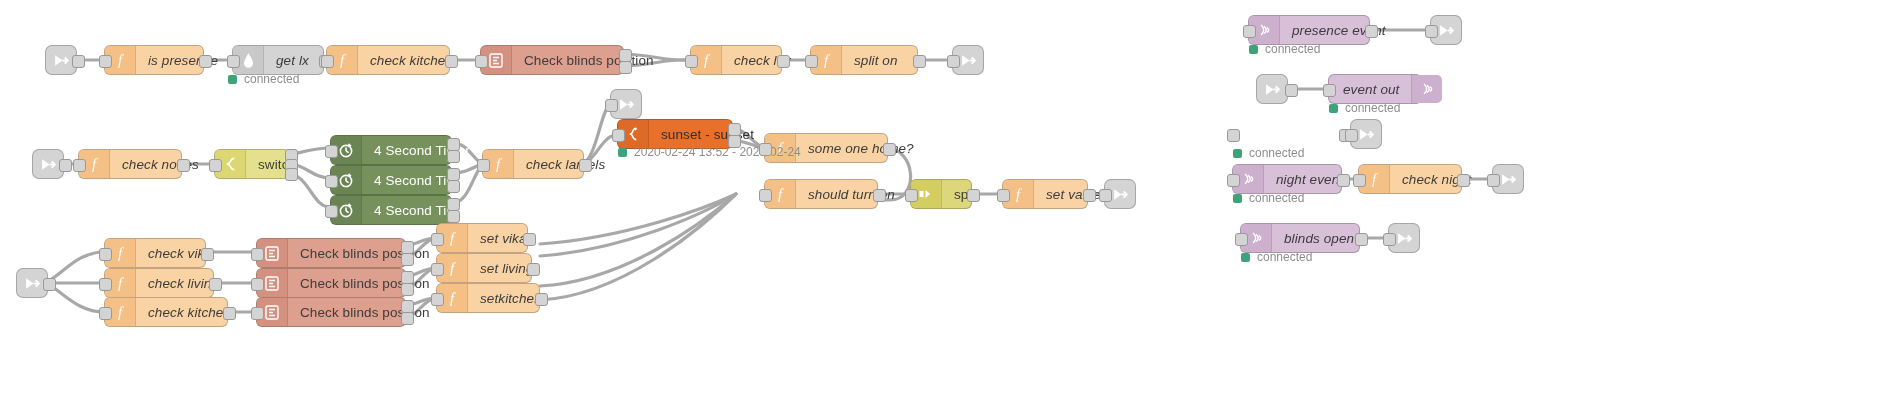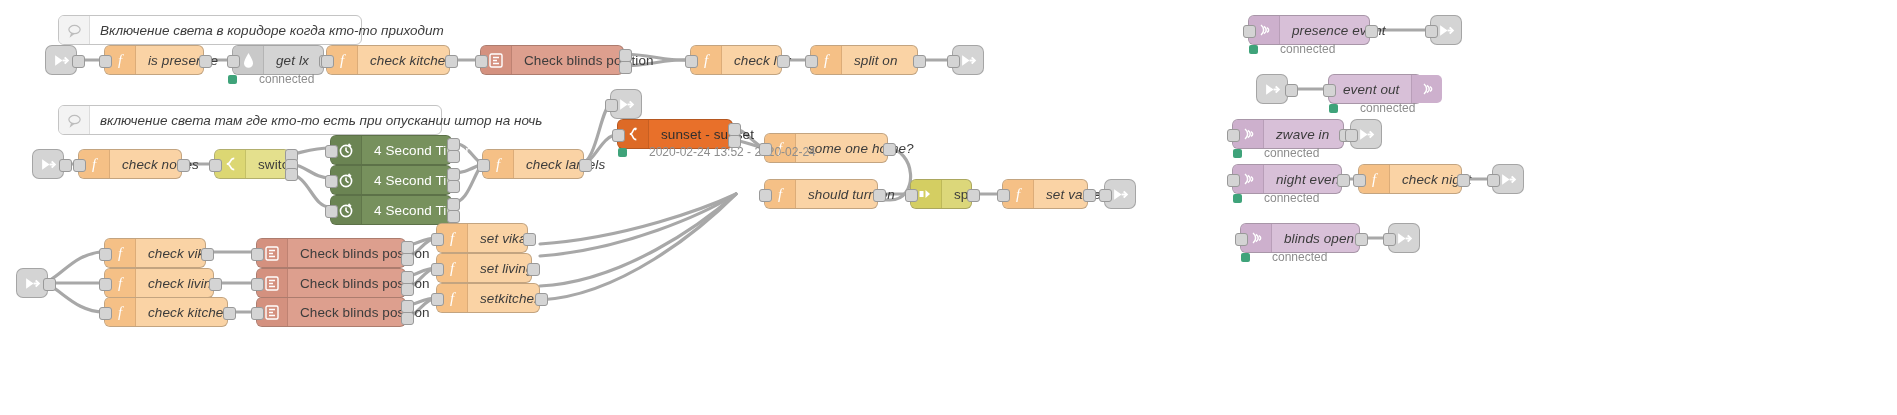--- a/index.html
+++ b/index.html
@@ -153,21 +153,21 @@
     font-style: italic;
     color: #3c3c3c;
     white-space: nowrap;
   }
 
   
   .status {
     position: absolute;
     display: flex;
     align-items: center;
-    gap: 22px;
+    gap: 7px;
     font-size: 12px;
     color: #8d8d8d;
     white-space: nowrap;
     z-index: 6;
   }
   .status .dot {
     width: 9px;
     height: 9px;
     border-radius: 2px;
     background: #3fa37a;
@@ -238,39 +238,21 @@
     <path class="wire" d="M 402,318 C 418,318 422,300 436,298"></path>
 
     <path class="wire" d="M 1368,30 C 1398,30 1410,30 1430,30"></path>
     <path class="wire" d="M 1288,89 C 1306,89 1310,89 1328,89"></path>
     <path class="wire" d="M 1342,134 C 1348,134 1352,134 1358,134"></path>
     <path class="wire" d="M 1338,179 C 1346,179 1350,179 1358,179"></path>
     <path class="wire" d="M 1458,179 C 1476,179 1480,179 1492,179"></path>
     <path class="wire" d="M 1356,238 C 1372,238 1378,238 1388,238"></path>
   </svg>
 
-  <div class="comment" style="left:58px; top:15px; width:304px;">
-    <span class="icon-box">
-      <svg class="glyph" width="15" height="15" viewBox="0 0 16 16">
-        <ellipse cx="8" cy="7" rx="6" ry="4.4" fill="none" stroke="#bdbdbd" stroke-width="1.3"></ellipse>
-        <path d="M 5 11 L 4 14 L 7.5 11.3" fill="none" stroke="#bdbdbd" stroke-width="1.3"></path>
-      </svg>
-    </span>
-    <span class="label">Включение света в коридоре когда кто-то приходит</span>
-  </div>
-
-  <div class="comment" style="left:58px; top:105px; width:384px;">
-    <span class="icon-box">
-      <svg class="glyph" width="15" height="15" viewBox="0 0 16 16">
-        <ellipse cx="8" cy="7" rx="6" ry="4.4" fill="none" stroke="#bdbdbd" stroke-width="1.3"></ellipse>
-        <path d="M 5 11 L 4 14 L 7.5 11.3" fill="none" stroke="#bdbdbd" stroke-width="1.3"></path>
-      </svg>
-    </span>
-    <span class="label">включение света там где кто-то есть при опускании штор на ночь</span>
-  </div>
+
 
   <div class="node n-link" style="left:45px; top:45px;">
     <span class="icon-box">
       <svg class="glyph" width="17" height="17" viewBox="0 0 16 16">
         <path d="M2 3 L2 13 L9 8 Z" fill="#ffffff"></path>
         <path d="M9 8 L14 8" stroke="#ffffff" stroke-width="1.8"></path>
         <path d="M11 5 L14 8 L11 11" fill="none" stroke="#ffffff" stroke-width="1.8"></path>
       </svg>
     </span>
   </div>
@@ -698,30 +680,20 @@
         <path d="M11 5.6 C 13.2 7 13.2 9 11 10.4" fill="none" stroke="#ffffff" stroke-width="1.5"></path>
       </svg>
     </span>
   </div>
   <span class="port" style="left:1323px; top:84px;"></span>
   <div class="status" style="left:1329px; top:101px;">
     <span class="dot"></span>
     <span>connected</span>
   </div>
 
-  <div class="node n-zwave" style="left:1232px; top:119px; width:112px;">
-    <span class="icon-box">
-      <svg class="glyph" width="16" height="16" viewBox="0 0 16 16">
-        <path d="M5 3 C 8.5 5.5 8.5 10.5 5 13" fill="none" stroke="#ffffff" stroke-width="1.5"></path>
-        <path d="M8 4.3 C 11 6.3 11 9.7 8 11.7" fill="none" stroke="#ffffff" stroke-width="1.5"></path>
-        <path d="M11 5.6 C 13.2 7 13.2 9 11 10.4" fill="none" stroke="#ffffff" stroke-width="1.5"></path>
-      </svg>
-    </span>
-    <span class="label italic">zwave in</span>
-  </div>
   <span class="port" style="left:1227px; top:129px;"></span>
   <span class="port" style="left:1339px; top:129px;"></span>
   <div class="status" style="left:1233px; top:146px;">
     <span class="dot"></span>
     <span>connected</span>
   </div>
 
   <div class="node n-link" style="left:1350px; top:119px;">
     <span class="icon-box">
       <svg class="glyph" width="17" height="17" viewBox="0 0 16 16">

